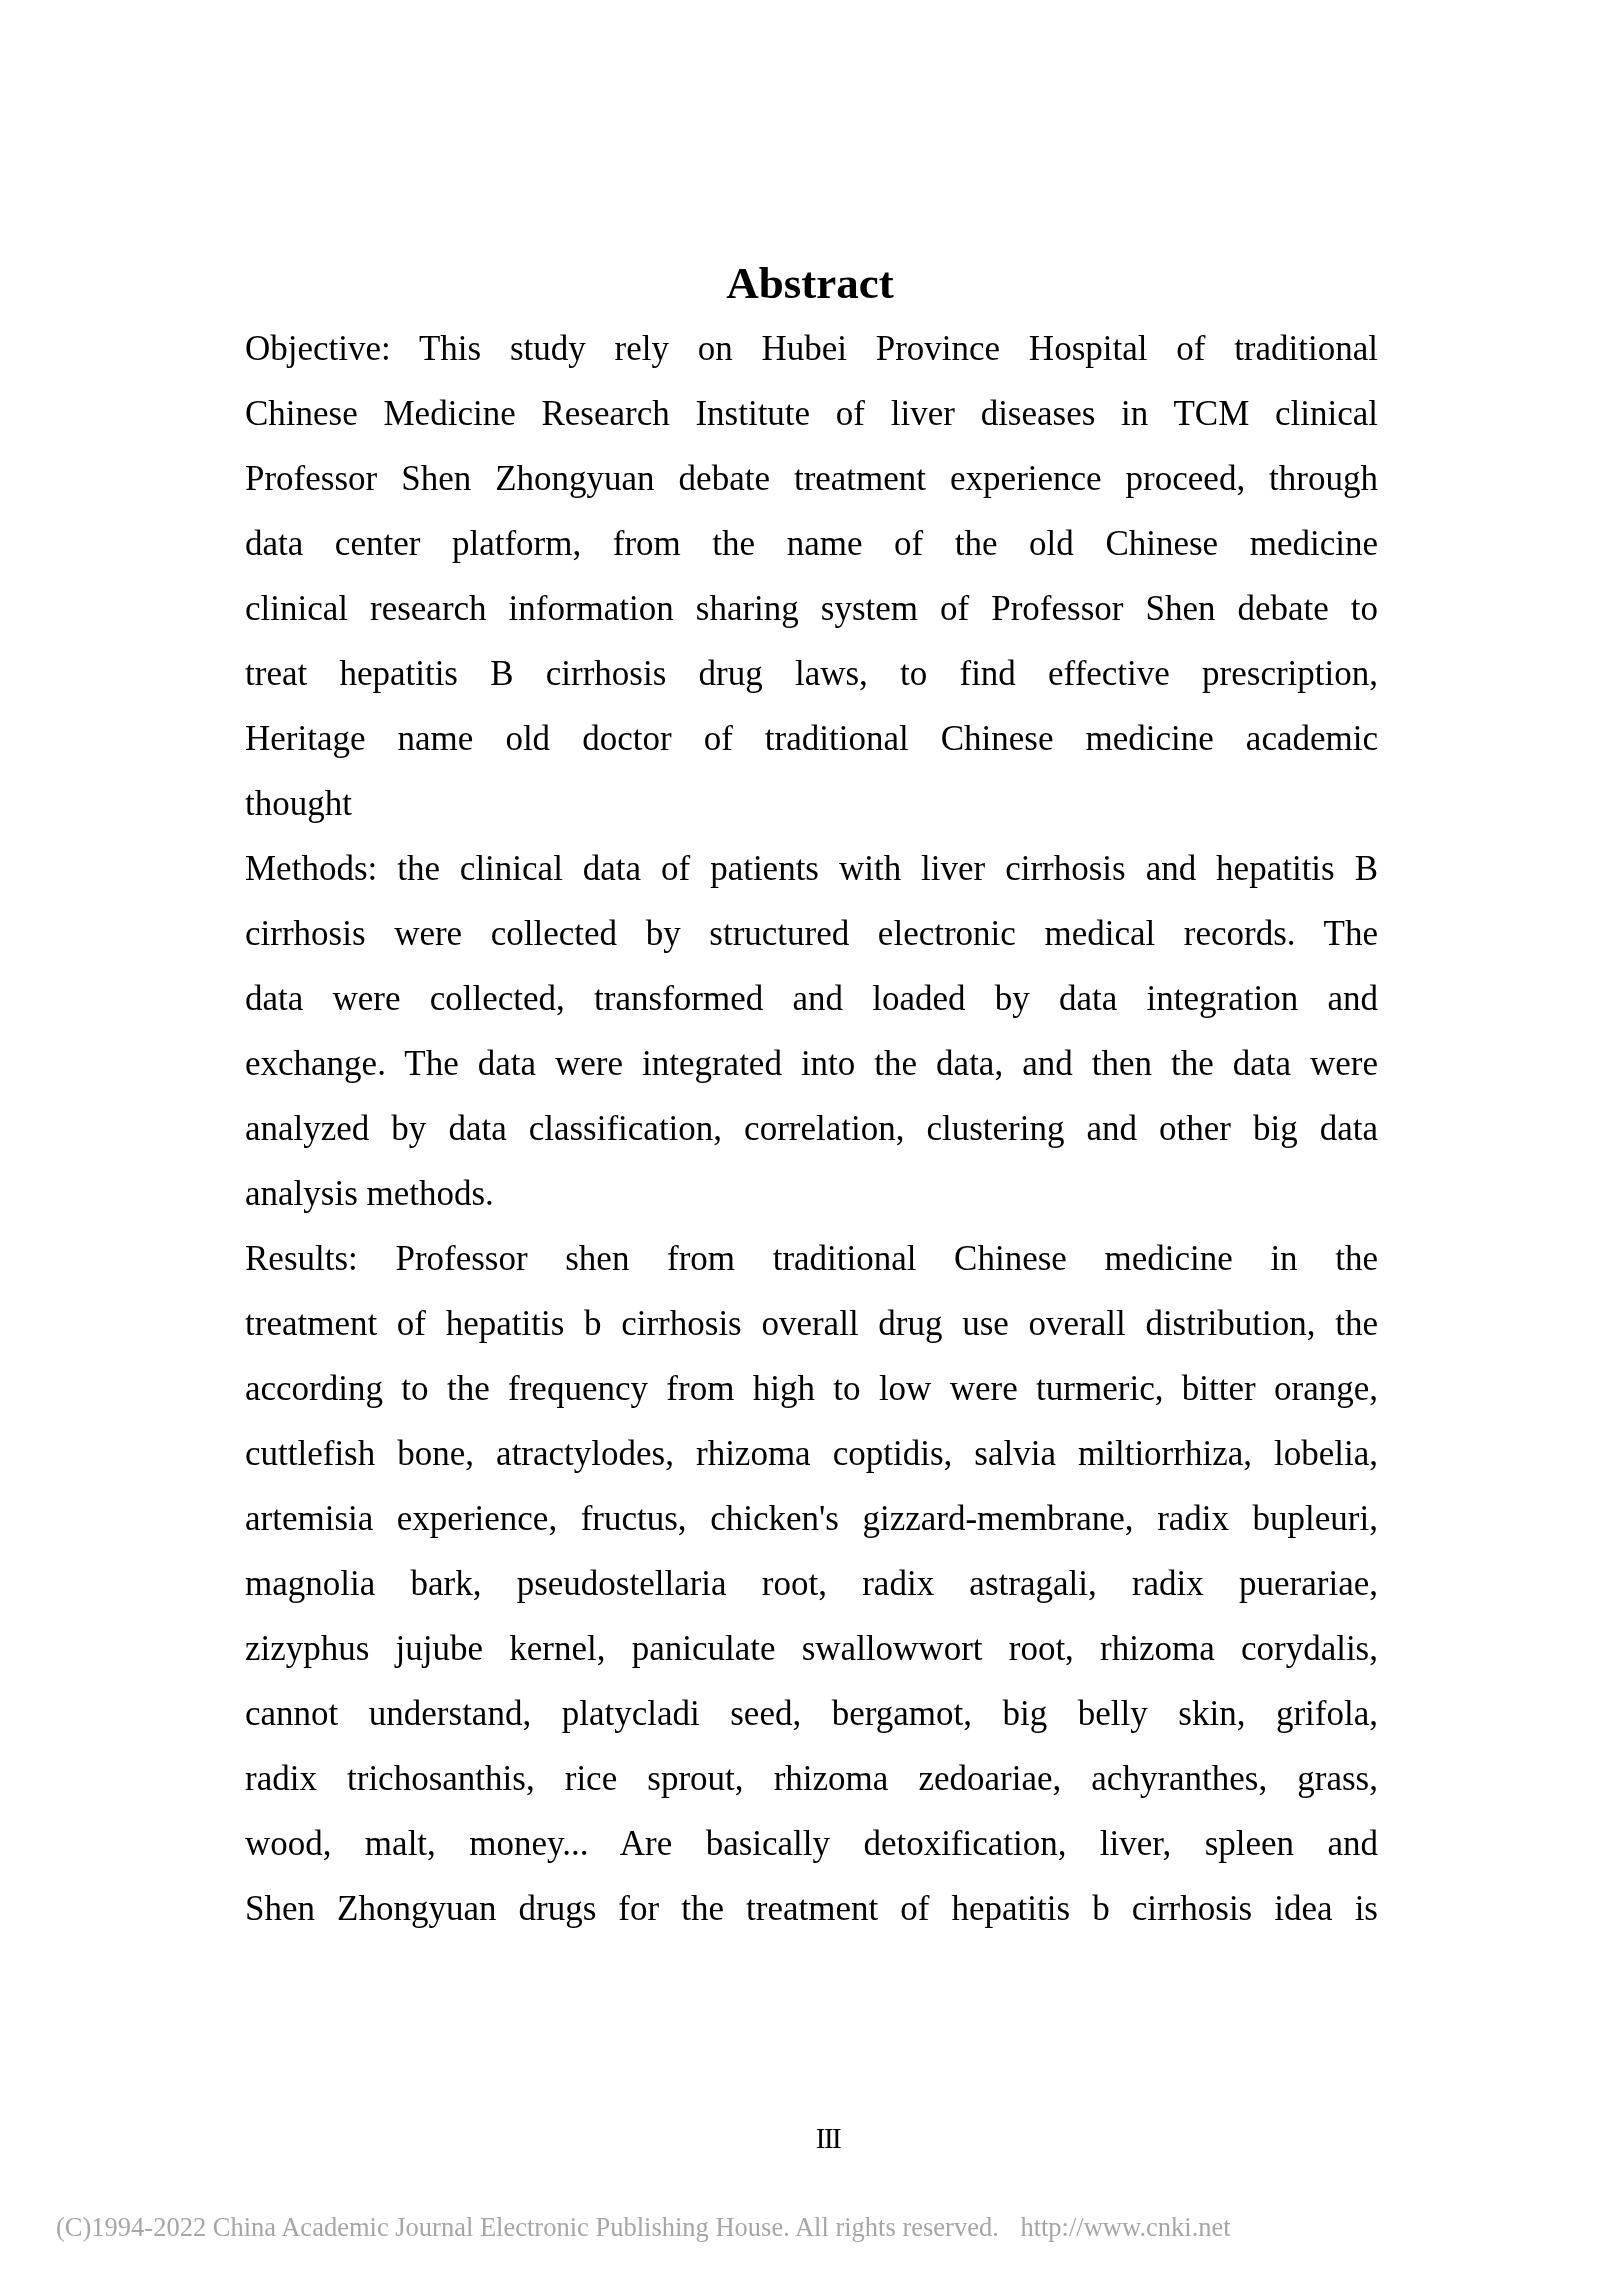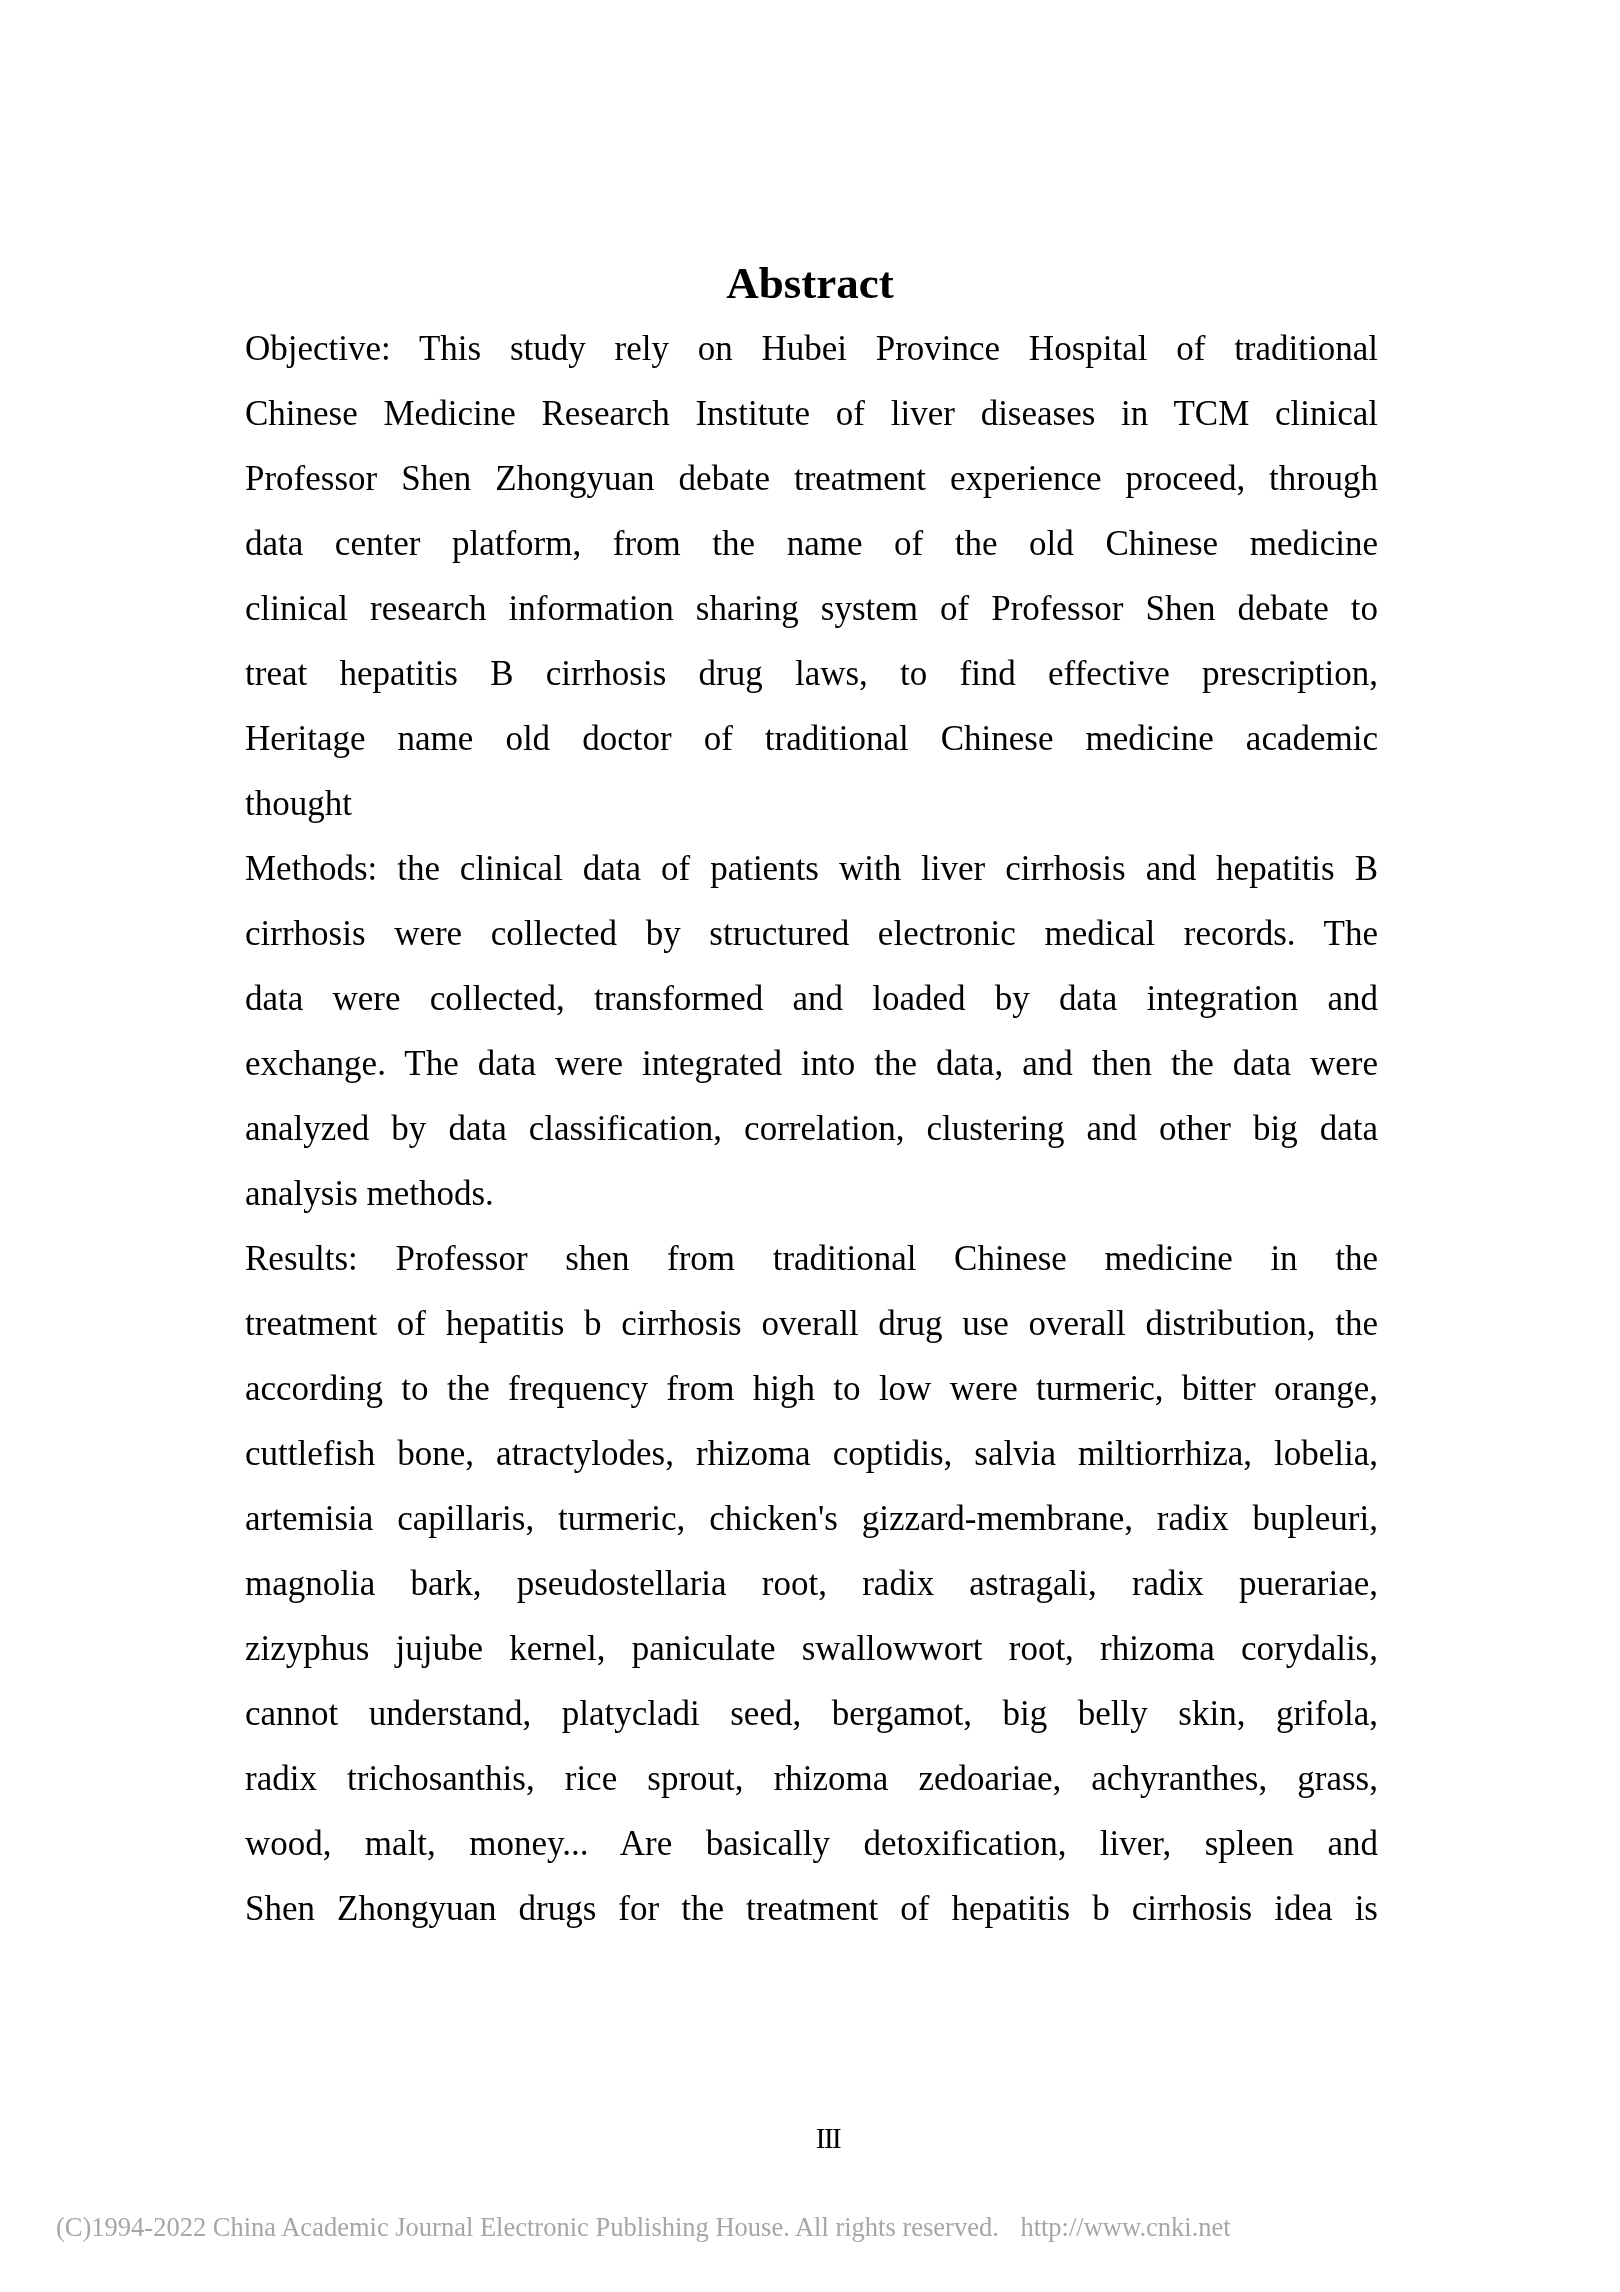--- a/index.html
+++ b/index.html
@@ -77,21 +77,21 @@
       <div class="line">Methods: the clinical data of patients with liver cirrhosis and hepatitis B</div>
       <div class="line">cirrhosis were collected by structured electronic medical records. The</div>
       <div class="line">data were collected, transformed and loaded by data integration and</div>
       <div class="line">exchange. The data were integrated into the data, and then the data were</div>
       <div class="line">analyzed by data classification, correlation, clustering and other big data</div>
       <div class="line line-end">analysis methods.</div>
       <div class="line">Results: Professor shen from traditional Chinese medicine in the</div>
       <div class="line">treatment of hepatitis b cirrhosis overall drug use overall distribution, the</div>
       <div class="line">according to the frequency from high to low were turmeric, bitter orange,</div>
       <div class="line">cuttlefish bone, atractylodes, rhizoma coptidis, salvia miltiorrhiza, lobelia,</div>
-      <div class="line">artemisia capillaris, turmeric, chicken's gizzard-membrane, radix bupleuri,</div>
+      <div class="line">artemisia experience, fructus, chicken's gizzard-membrane, radix bupleuri,</div>
       <div class="line">magnolia bark, pseudostellaria root, radix astragali, radix puerariae,</div>
       <div class="line">zizyphus jujube kernel, paniculate swallowwort root, rhizoma corydalis,</div>
       <div class="line">cannot understand, platycladi seed, bergamot, big belly skin, grifola,</div>
       <div class="line">radix trichosanthis, rice sprout, rhizoma zedoariae, achyranthes, grass,</div>
       <div class="line">wood, malt, money... Are basically detoxification, liver, spleen and</div>
       <div class="line">Shen Zhongyuan drugs for the treatment of hepatitis b cirrhosis idea is</div>
     </div>
 
   <div class="page-number">III</div>
 

